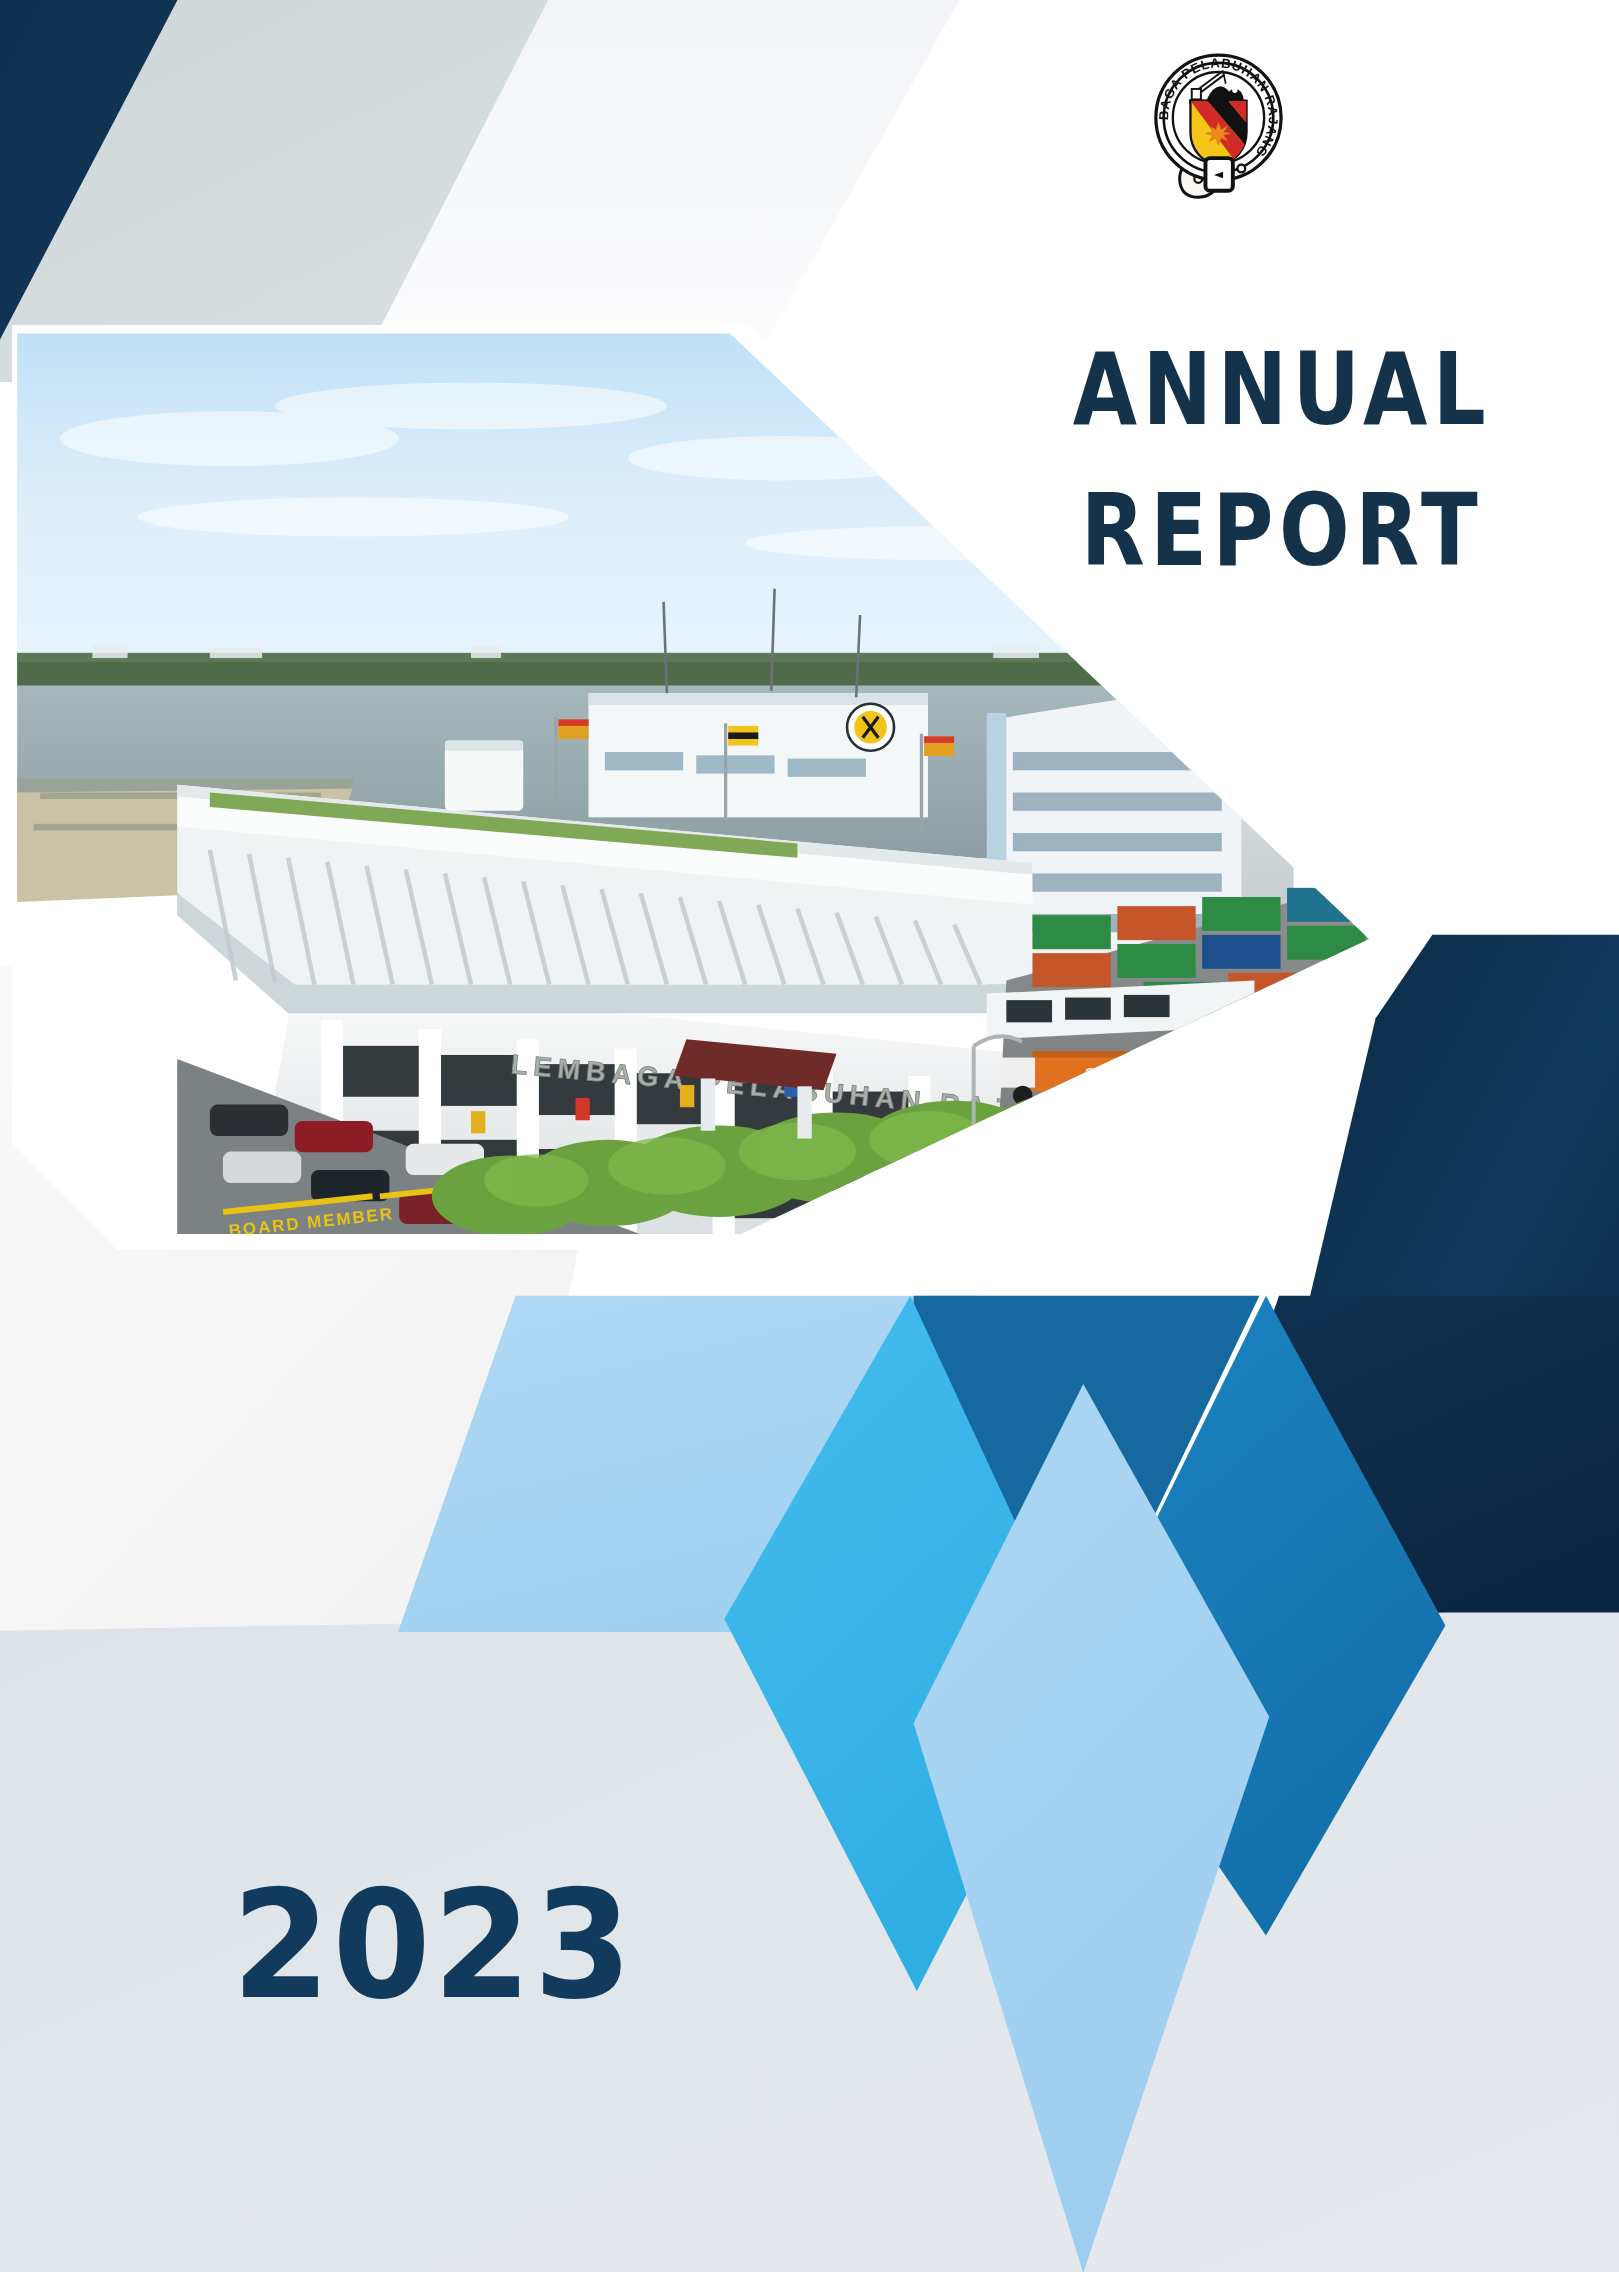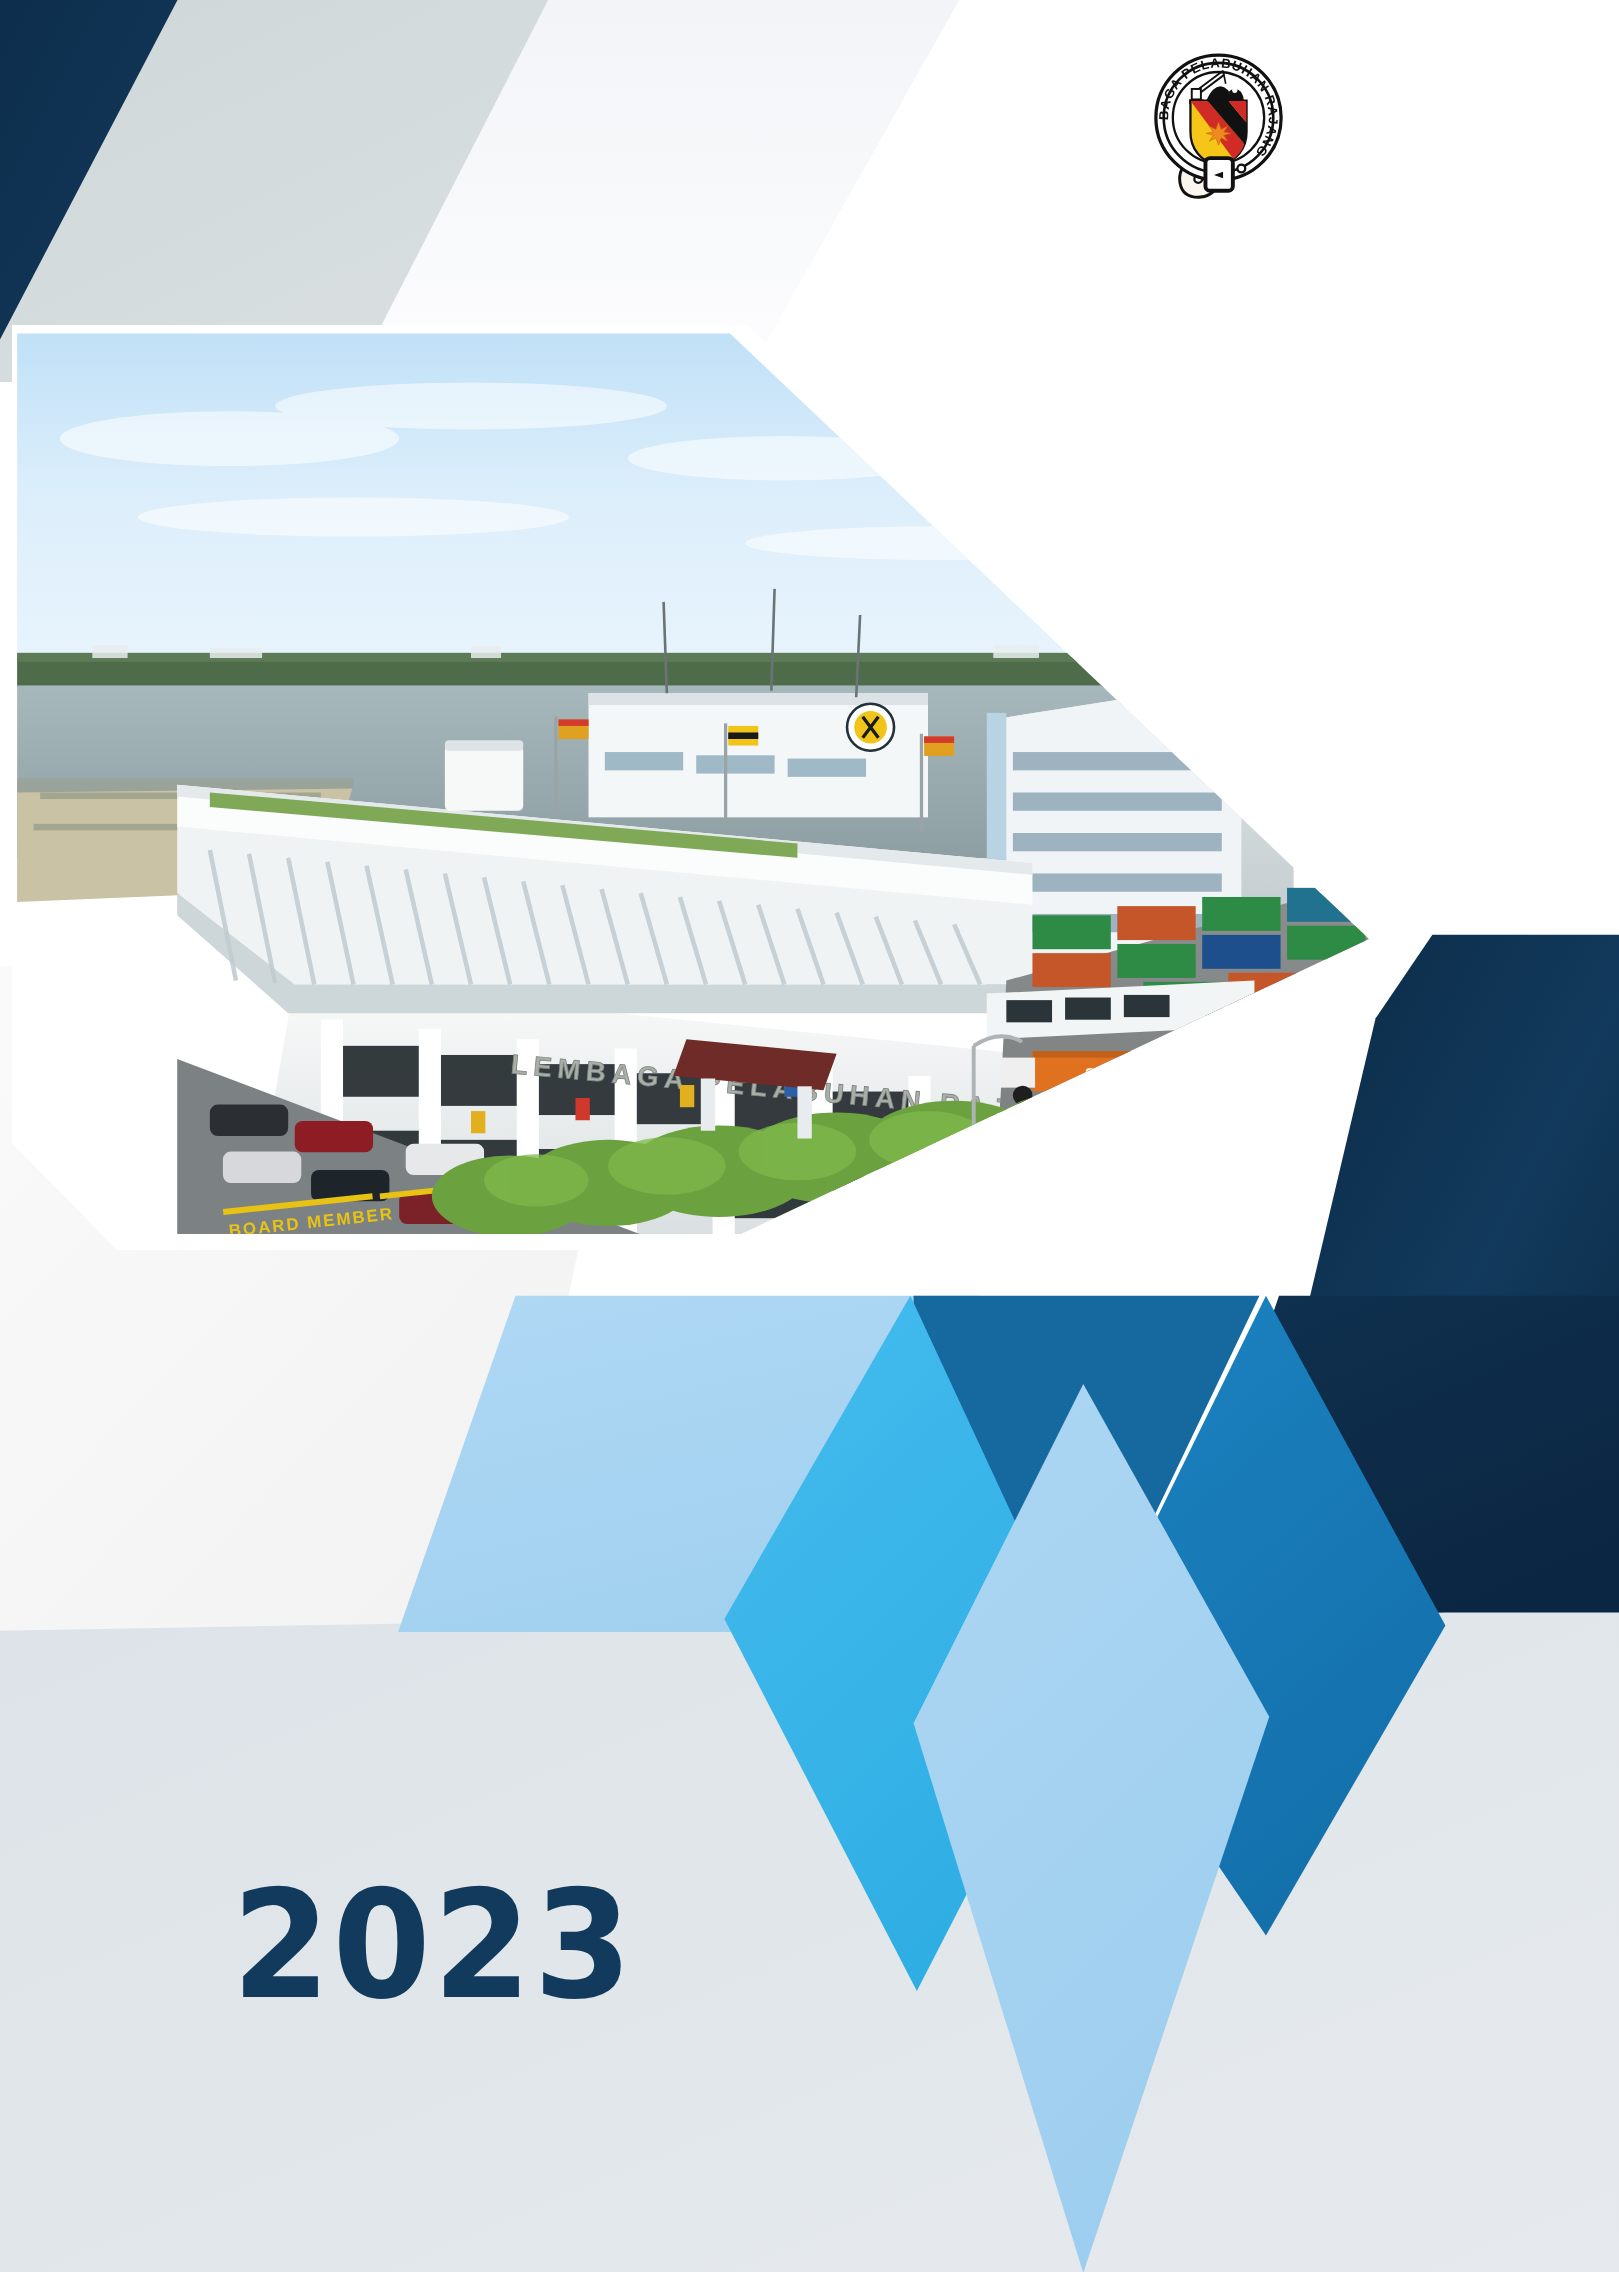--- a/index.html
+++ b/index.html
@@ -461,17 +461,21 @@
           <polygon fill="#F08A1E" stroke="#C96A10" stroke-width="1" points="0,-17 4,-6 14,-11 8,-2 19,0 8,3 14,12 4,7 0,18 -4,7 -14,12 -8,3 -19,0 -8,-2 -14,-11 -4,-6"></polygon>
         </g>
       </g>
 
       <rect x="85" y="170" width="42" height="50" rx="7" fill="#FFFFFF" stroke="#111111" stroke-width="6"></rect>
       <path d="M98 196 l14 -5 l0 10 z" fill="#111111"></path>
       <circle cx="140" cy="186" r="6" fill="#FFFFFF" stroke="#111111" stroke-width="3.5"></circle>
     </svg>
   </div>
 
+  <div class="title-block">
+    <div class="title-line">ANNUAL</div>
+    <div class="title-line">REPORT</div>
+  </div>
 
   <div id="year">2023</div>
 
 </div>
 
 
 </body></html>

